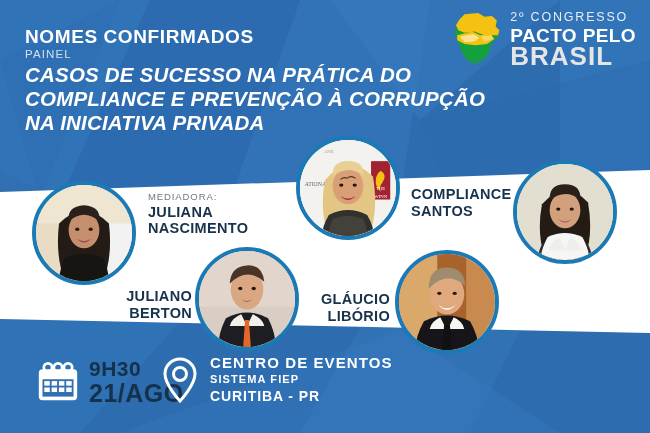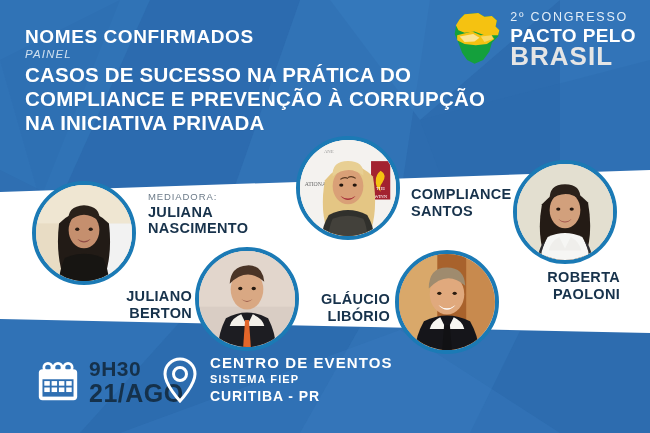--- a/index.html
+++ b/index.html
@@ -22,27 +22,28 @@
     z-index:6;
   }
   .kicker{
     color:#ffffff;
     font-size:19px;font-weight:bold;letter-spacing:0.6px;
     line-height:1.05;margin:0 0 1px 0;
   }
   .painel{
     color:#cfe0f0;
     font-size:11.5px;font-weight:normal;letter-spacing:1.1px;
-    line-height:1.1;margin:0 0 2px 0;font-style:italic;
+    line-height:1.1;margin:0 0 2px 0;
   }
   .title{
     color:#ffffff;
     font-size:20.5px;font-weight:bold;letter-spacing:0.2px;
     line-height:1.17;margin:0;
     text-shadow:0 1px 0 rgba(0,0,0,0.04);
+    font-style:italic;
   }
   .title span{display:block;white-space:nowrap;}
 
   
   .logo{
     position:absolute;right:14px;top:8px;
     z-index:7;display:flex;align-items:center;gap:2px;
   }
   .logo-map{width:62px;height:62px;display:block;}
   .logo-txt{line-height:1;padding-top:2px;}
@@ -280,24 +281,20 @@
   <div class="name" style="left:411px;top:186px;width:110px;">
     <span>COMPLIANCE</span><br>
     <span>SANTOS</span>
   </div>
 
   <div class="name right" style="left:296px;top:291px;width:94px;">
     <span>GLÁUCIO</span><br>
     <span>LIBÓRIO</span>
   </div>
 
-  <div class="name right" style="left:512px;top:269px;width:108px;">
-    <span>ROBERTA</span><br>
-    <span>PAOLONI</span>
-  </div>
 
   <div class="footer">
 
     <div class="foot-item cal-wrap">
       <svg class="cal-icon" viewBox="0 0 48 46">
         <rect x="3" y="9" width="42" height="34" rx="4" fill="#ffffff"></rect>
         <rect x="7" y="20" width="34" height="19" fill="#2f6fb2"></rect>
         <g fill="#ffffff">
           <rect x="9" y="22" width="6" height="5"></rect>
           <rect x="17" y="22" width="6" height="5"></rect>

